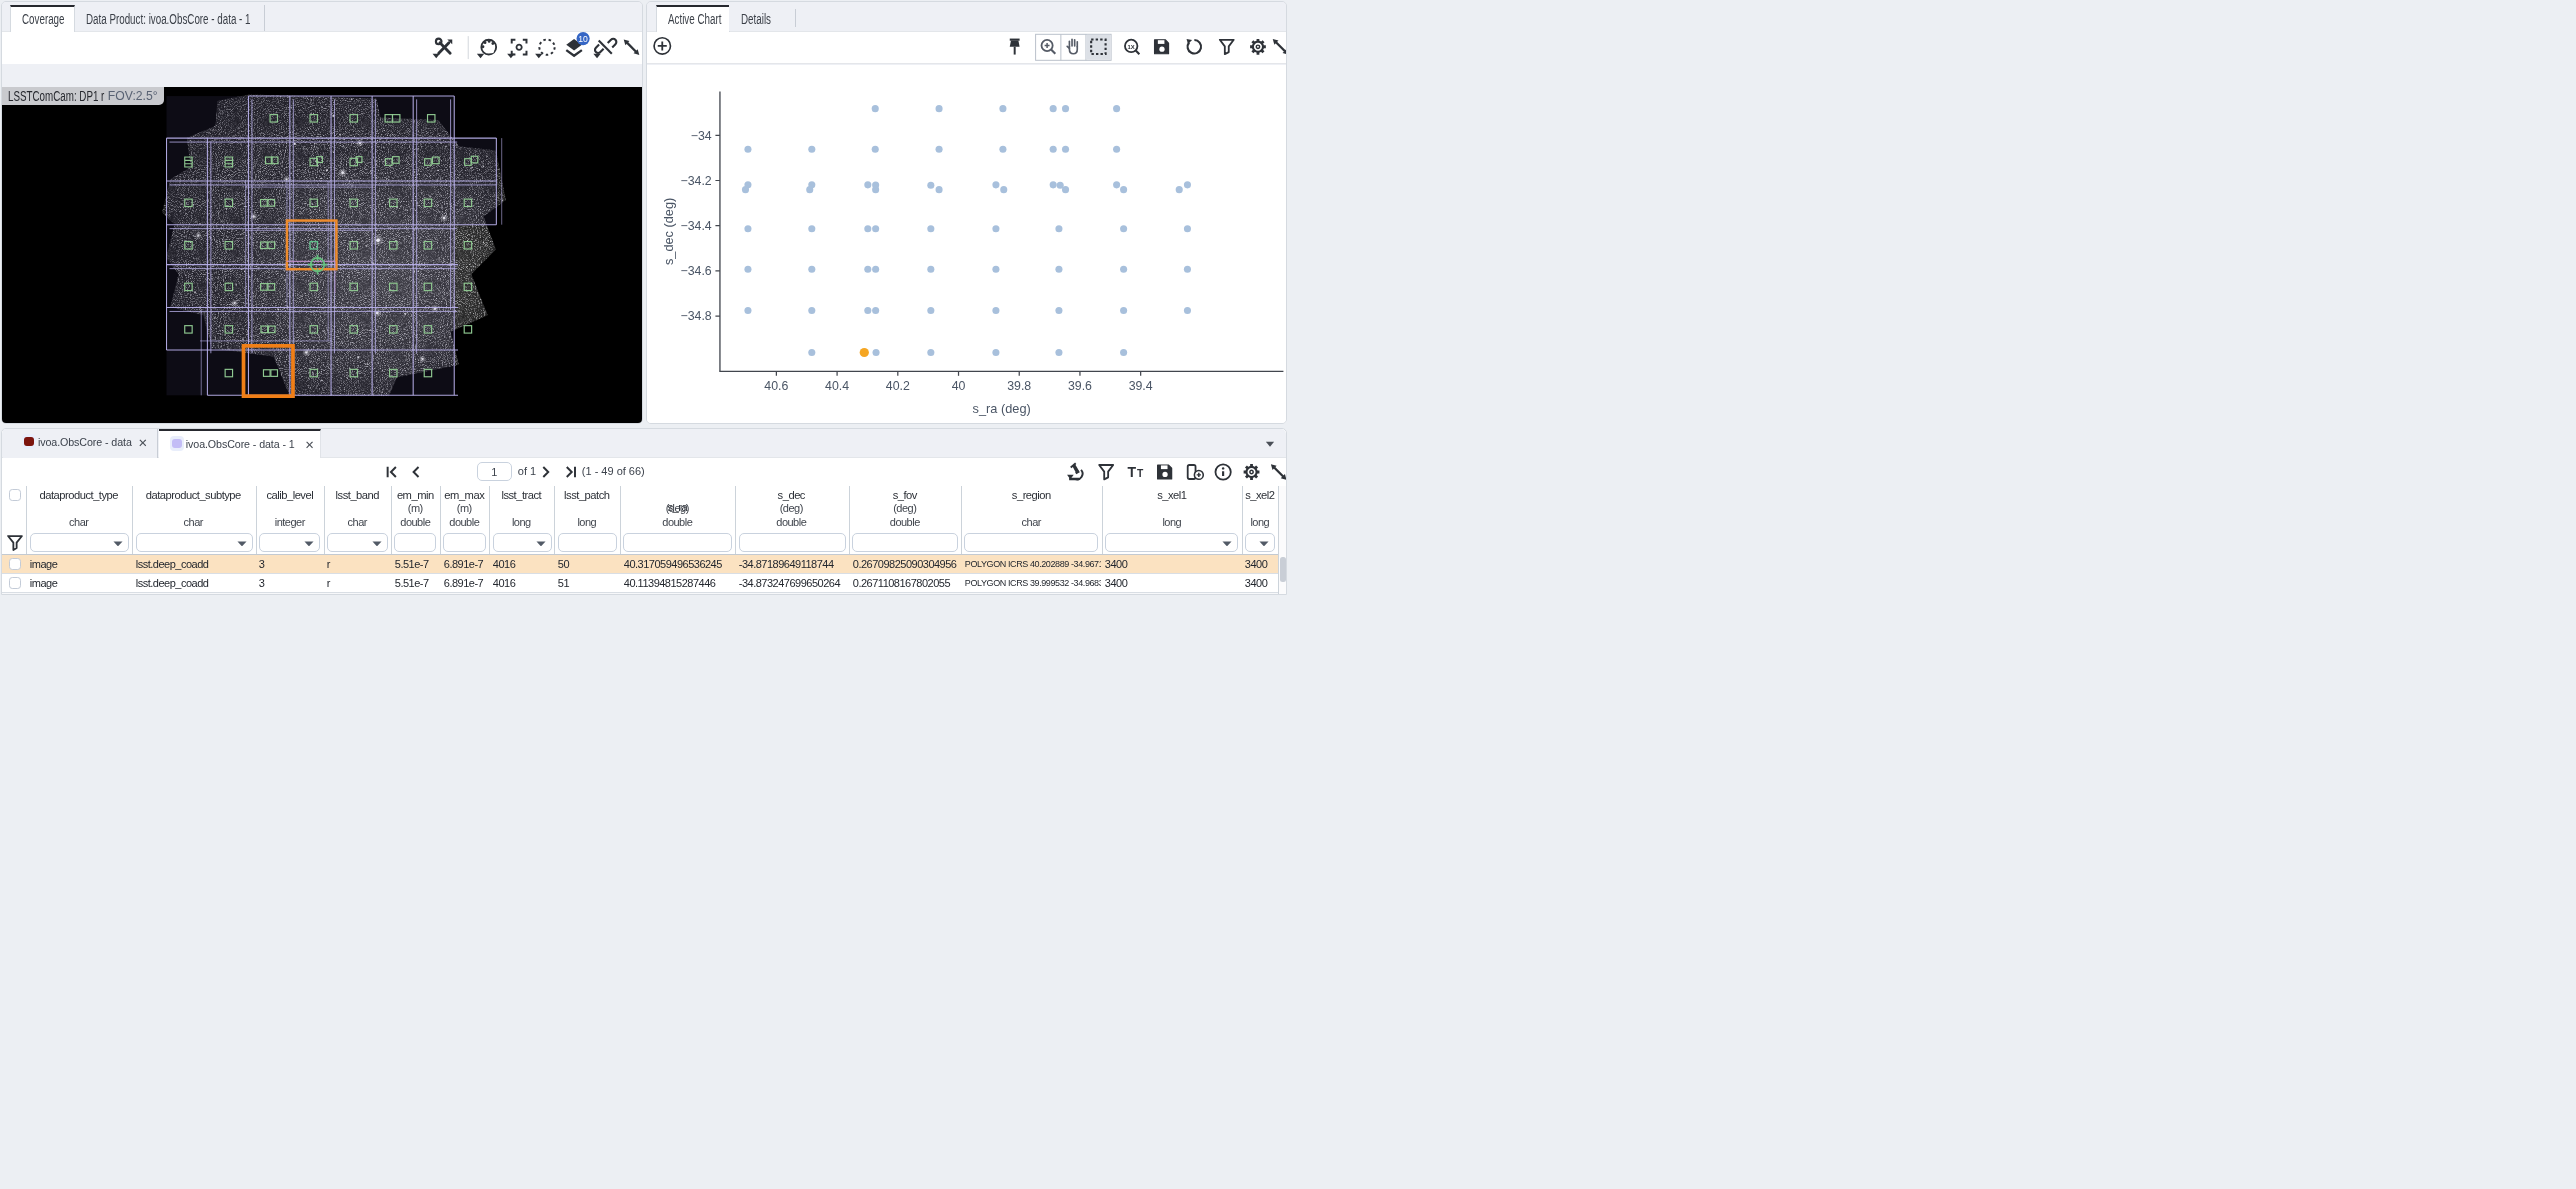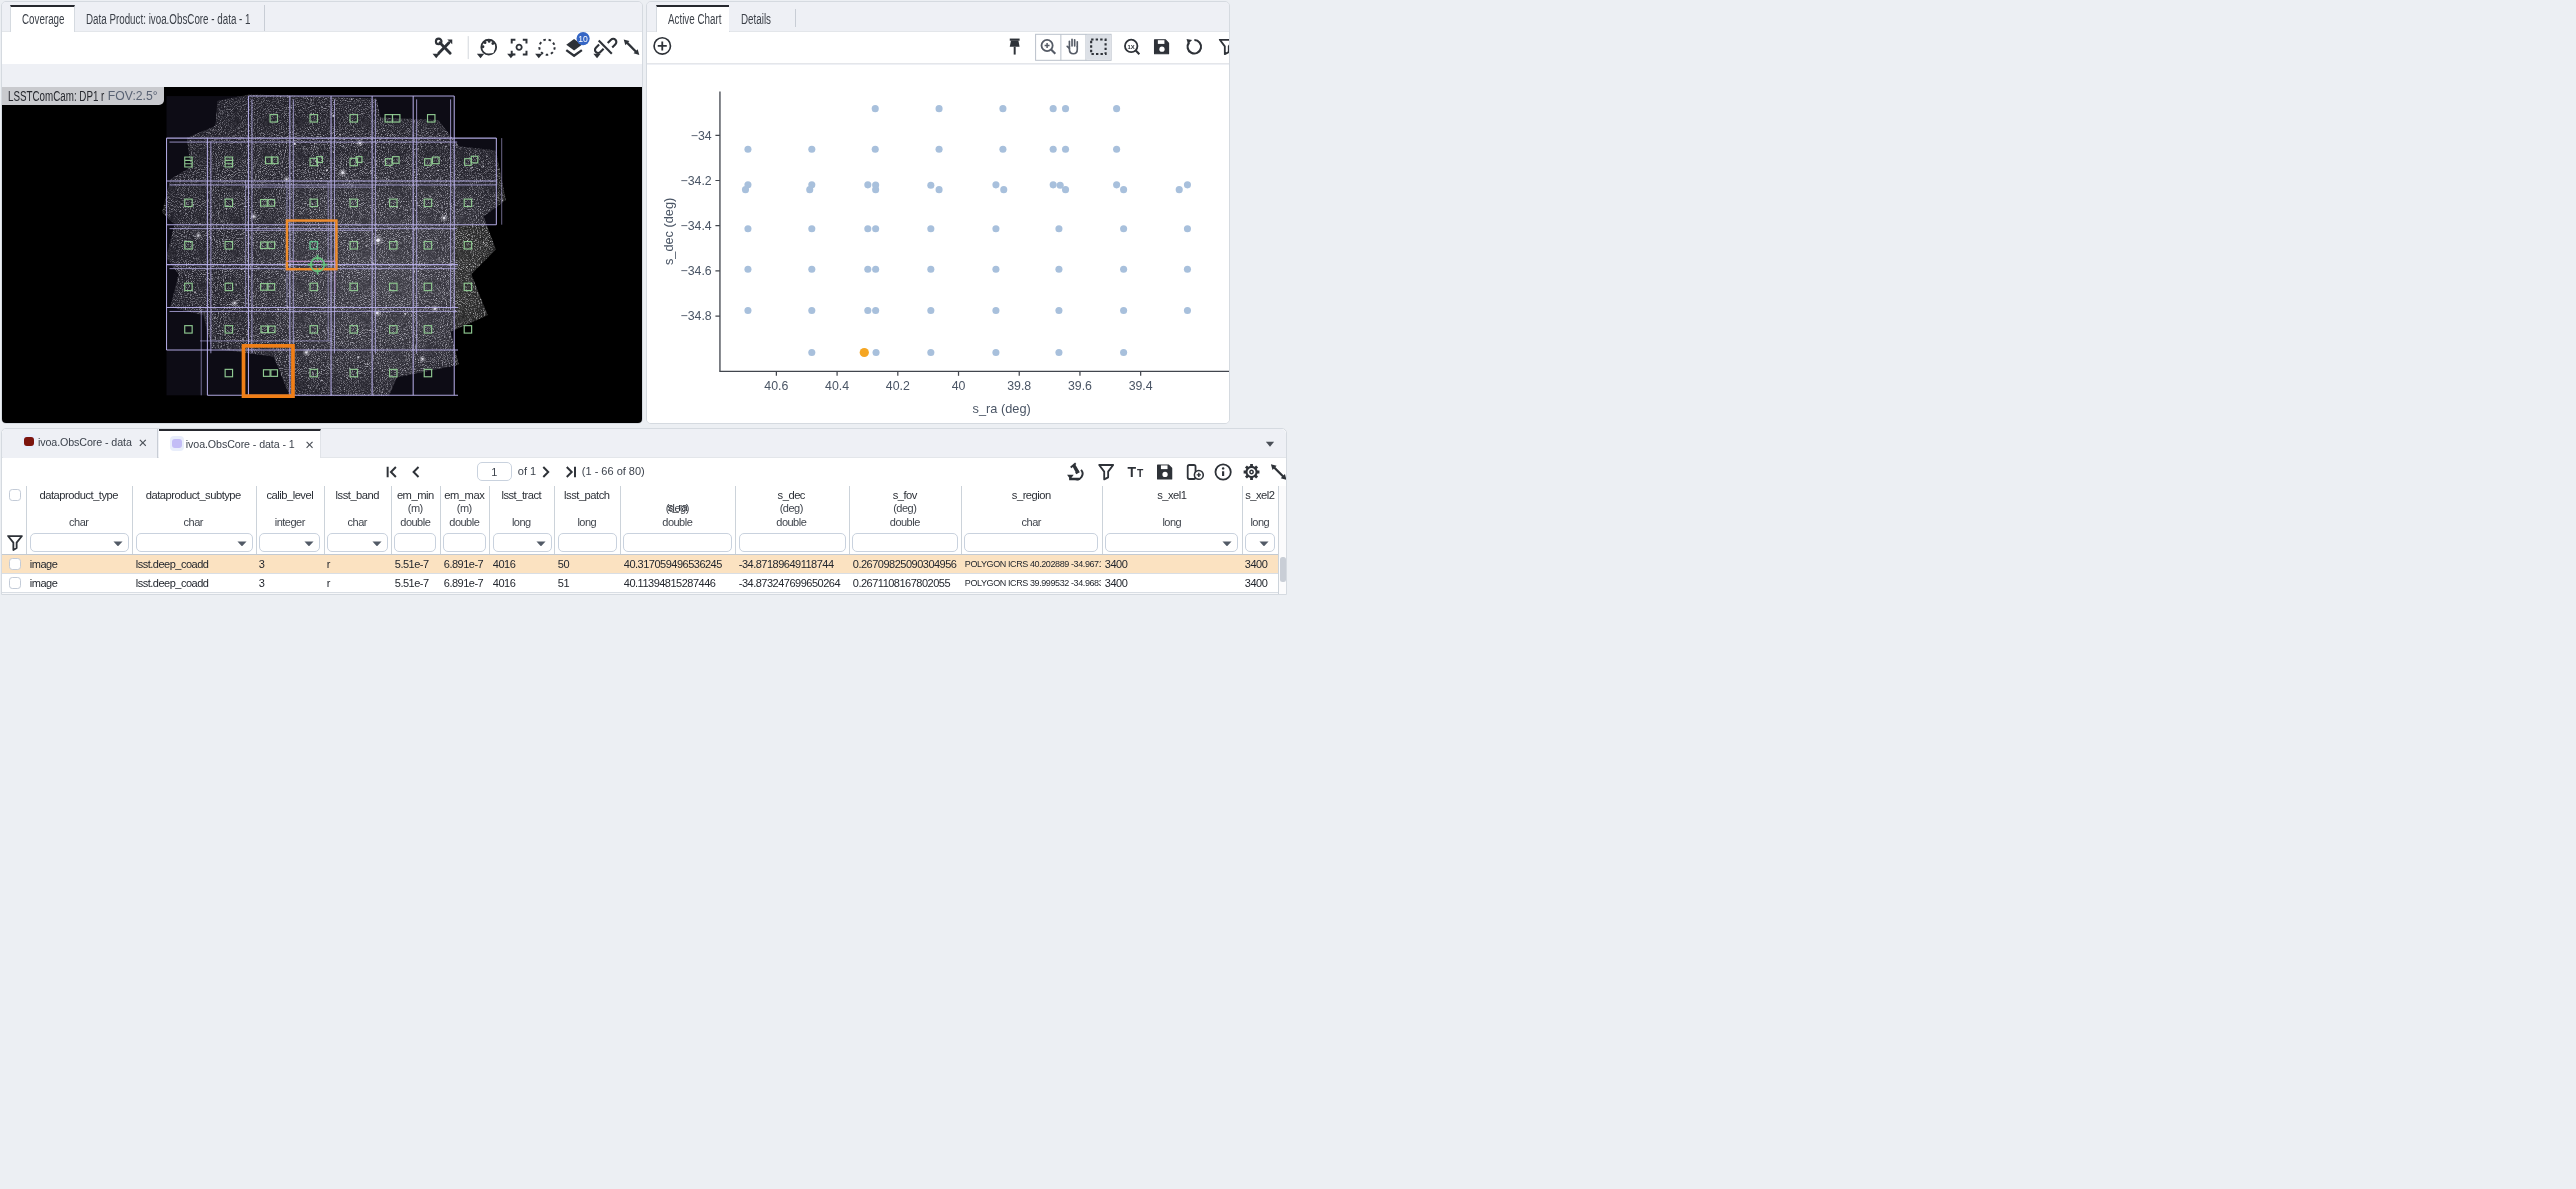--- a/index.html
+++ b/index.html
@@ -21,21 +21,21 @@
 #ltab2 { left:73px; width:190px; border-right:0.8px solid #c8cdd5;}
 .ltoolbar { position:absolute; left:0; top:30.5px; right:0; height:32px; background:#fff; }
 .hipsbar { position:absolute; left:0; top:63px; right:0; height:22px; background:#e8eaee; font-size:14px; color:#3a3f47; }
 #sky { position:absolute; left:0; top:85px; right:0; bottom:0; background:#000; }
 .skylabel { position:absolute; left:0; top:0; height:18.4px; background:rgba(214,215,219,0.94); font-size:14px; color:#26282e; border-radius:0 0 5px 0; width:162px; white-space:nowrap;}
 .skylabel .fov { position:absolute; left:106px; top:2.5px; color:#596273; font-size:12.2px; }
 #skystatus { position:absolute; left:3.7px; right:3.7px; bottom:2.1px; height:21px; background:#d7d8da; border-radius:3.3px; border:0.8px solid #c8c9cc;}
 .eqpill { position:absolute; left:34px; top:3.3px; height:13.6px; background:#e3ebfa; color:#33588f; font-size:9.5px; border-radius:6.6px; padding:0 7.4px; line-height:13px;}
 .clicklock { position:absolute; left:564px; top:2.9px; font-size:11px; color:#2e3238; white-space:nowrap; }
 
-#rpanel { left:646px; top:0.8px; width:584px; height:423px; background:#eef0f5; }
+#rpanel { left:646px; top:0.8px; width:641px; height:423px; background:#eef0f5; }
 #rtab1 { left:8.7px; width:74px; }
 #rtab2 { left:82px; width:65px; }
 .rtoolbar { position:absolute; left:0; top:30.5px; right:0; height:32px; background:#fff; border-bottom:0.8px solid #e4e6ea;}
 #chart { position:absolute; left:0; top:63px; right:0; bottom:0; background:#fff; }
 
 #bpanel { left:0.8px; top:428px; width:1286px; height:167px; background:#fff; border-radius:5px 5px 0 0; }
 #btabbar { position:absolute; left:0; top:0; right:0; height:29px; background:#eef0f5; border-bottom:0.8px solid #e3e6ea; border-radius:5px 5px 0 0;}
 .btab { position:absolute; top:0; height:29px; font-size:10.7px; color:#3c424c; background:#eef0f5; letter-spacing:-0.1px;}
 #btab1 { left:1.2px; width:155px; border-right:0.8px solid #c8cdd5;}
 #btab2 { left:157px; width:162px; background:#fff; border-top:2.1px solid #26282e; border-right:0.8px solid #e0e3e8;}
@@ -661,21 +661,21 @@
           <circle r="2" fill="none" stroke="#2e3238" stroke-width="1.8"></circle>
         </g>
         <g transform="translate(1549.5,17)">
           <line x1="-5.5" y1="-5.5" x2="5.5" y2="5.5" stroke="#2e3238" stroke-width="2.8"></line>
           <polygon points="-9.5,-9.5 -2.5,-7.5 -7.5,-2.5" fill="#2e3238"></polygon>
           <polygon points="9.5,9.5 2.5,7.5 7.5,2.5" fill="#2e3238"></polygon>
         </g>
       </svg>
       <div style="position:absolute;left:475px;top:4.1px;width:35px;height:19.4px;border:0.8px solid #c9d2de;border-radius:5px;background:#fff;text-align:center;line-height:18px;">1</div>
       <div style="position:absolute;left:516px;top:6.6px;">of 1</div>
-      <div style="position:absolute;left:580px;top:6.6px;">(1 - 66 of 80)</div>
+      <div style="position:absolute;left:580px;top:6.6px;">(1 - 49 of 66)</div>
     </div>
   <div id="btable">
       <div class="vline" style="left:24px;top:0;height:110px;"></div>
       <div class="vline" style="left:130px;top:0;height:110px;"></div>
       <div class="vline" style="left:254px;top:0;height:110px;"></div>
       <div class="vline" style="left:322px;top:0;height:110px;"></div>
       <div class="vline" style="left:389px;top:0;height:110px;"></div>
       <div class="vline" style="left:438px;top:0;height:110px;"></div>
       <div class="vline" style="left:487px;top:0;height:110px;"></div>
       <div class="vline" style="left:552px;top:0;height:110px;"></div>

